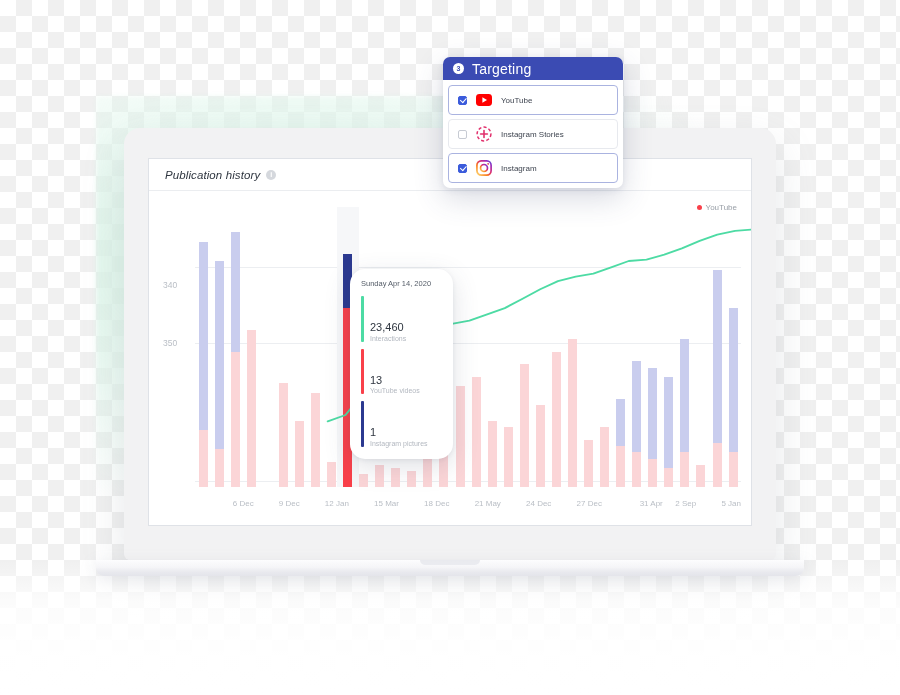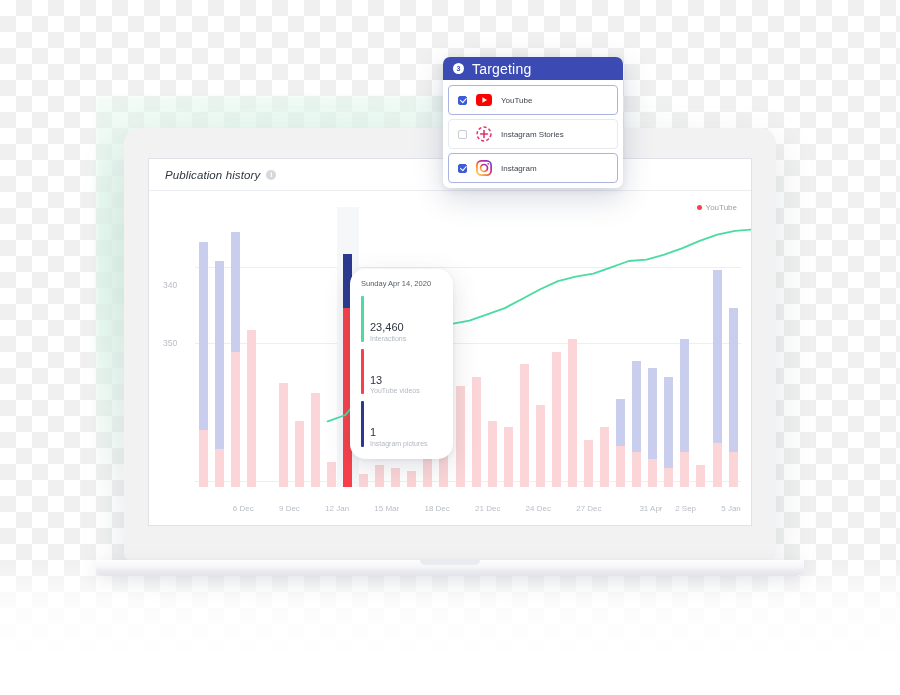--- a/index.html
+++ b/index.html
@@ -87,21 +87,21 @@
   }
   .barslot { flex: 1 1 0; height: 100%; position: relative; display: flex; justify-content: center; align-items: flex-end; }
   .barstack { width: 56%; max-width: 11px; display: flex; flex-direction: column; justify-content: flex-end; height: 100%; }
   .seg-pink { background: #fbd5d7; }
   .seg-blue { background: #c9cdee; }
   .seg-red-hl { background: #f9404a; }
   .seg-navy-hl { background: #2b3990; }
   .hl-col { position: absolute; left: 50%; transform: translateX(-50%); top: -10px; bottom: 0; width: 22px; background: #f6f7f9; }
   #xaxis {
     position: absolute; left: 46px; right: 10px; bottom: 12px; height: 14px;
-    display: flex; align-items: flex-end;
+    display: flex; align-items: flex-start;
   }
   .xtick { flex: 1 1 0; text-align: center; font-size: 8px; color: #b9bec5; white-space: nowrap; }
   #line-svg { position: absolute; left: 46px; right: 10px; top: 0; bottom: 38px; overflow: visible; }
 
   
   #targeting {
     position: absolute; left: 443px; top: 57px; width: 180px;
     background: #fff; border-radius: 7px;
     box-shadow: 0 10px 30px rgba(60,70,110,0.20), 0 2px 6px rgba(60,70,110,0.10);
     overflow: hidden;
@@ -395,21 +395,21 @@
               <div class="xtick"></div>
               <div class="xtick">12 Jan</div>
               <div class="xtick"></div>
               <div class="xtick"></div>
               <div class="xtick">15 Mar</div>
               <div class="xtick"></div>
               <div class="xtick"></div>
               <div class="xtick">18 Dec</div>
               <div class="xtick"></div>
               <div class="xtick"></div>
-              <div class="xtick">21 Dec</div>
+              <div class="xtick">21 May</div>
               <div class="xtick"></div>
               <div class="xtick"></div>
               <div class="xtick">24 Dec</div>
               <div class="xtick"></div>
               <div class="xtick"></div>
               <div class="xtick">27 Dec</div>
               <div class="xtick"></div>
               <div class="xtick"></div>
               <div class="xtick"></div>
               <div class="xtick">31 Apr</div>

